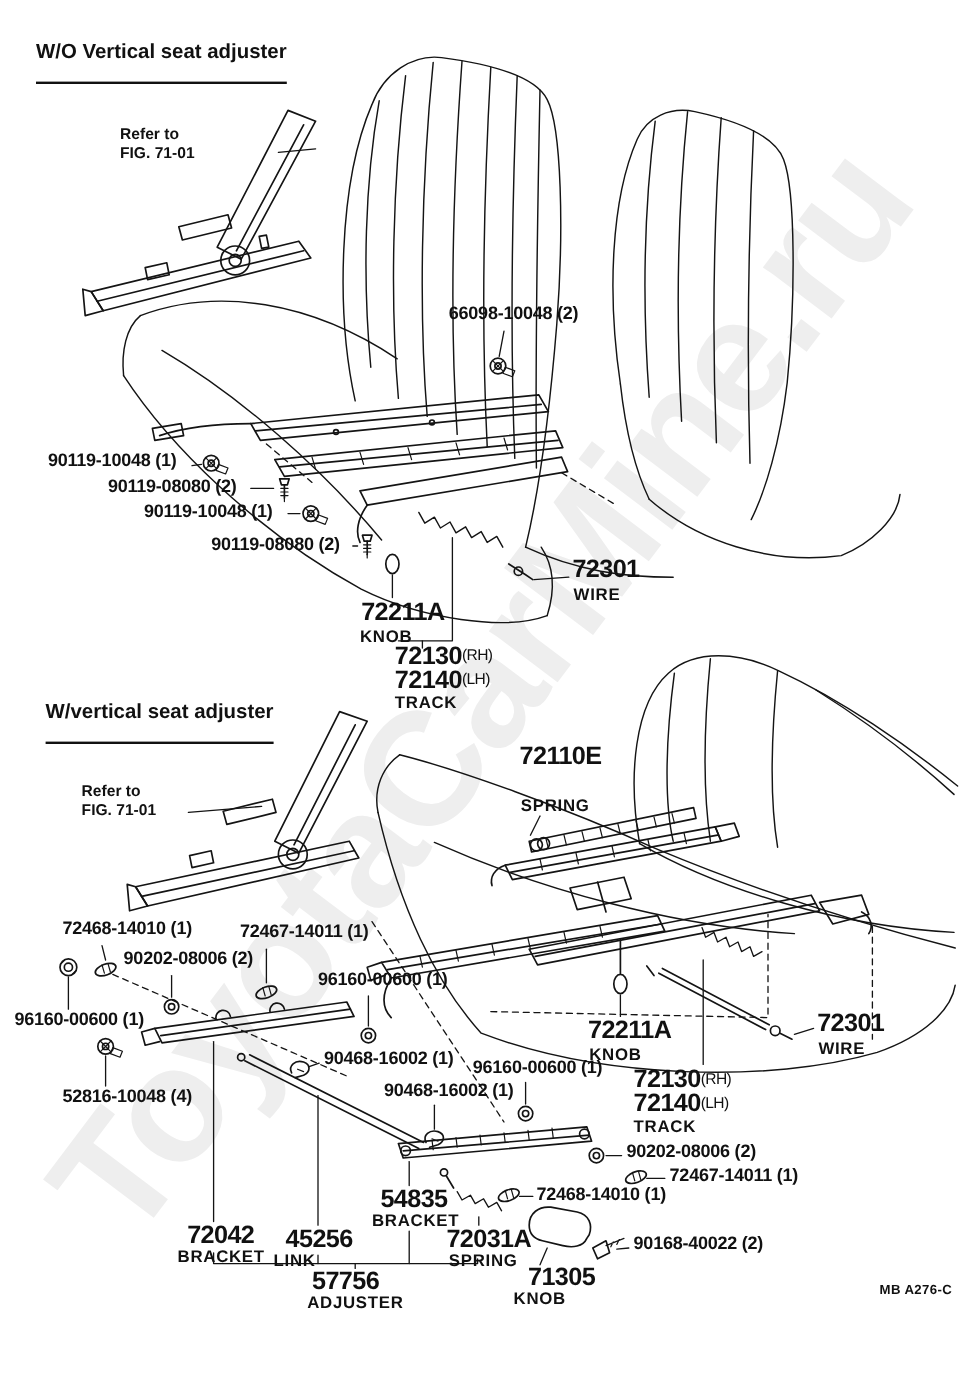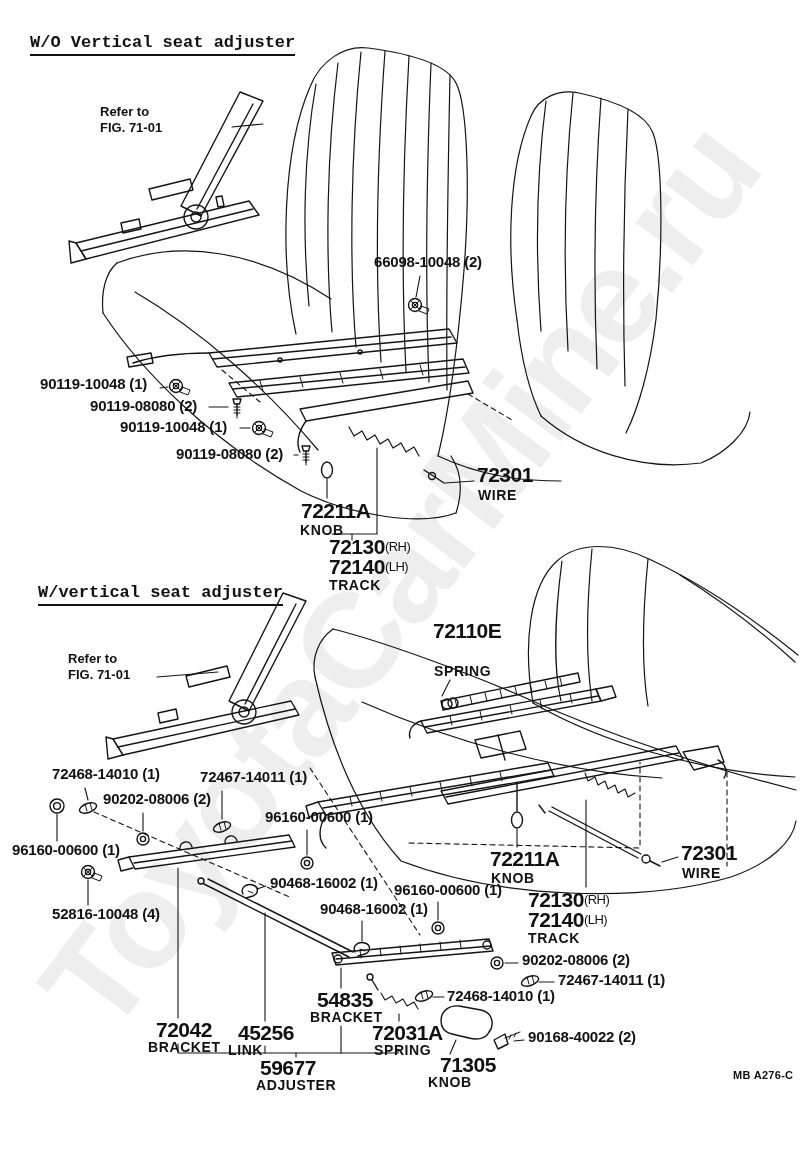--- a/index.html
+++ b/index.html
@@ -7,21 +7,21 @@
         font-family:"Liberation Sans",sans-serif;color:#111;}
   .wm{position:absolute;left:400px;top:577px;transform:translate(-50%,-50%) rotate(-53deg);
       font-size:135px;font-weight:700;letter-spacing:-3px;color:#eeeeee;white-space:nowrap;
       z-index:0;user-select:none;}
   svg.art{position:absolute;left:0;top:0;z-index:1;}
   .lbl{position:absolute;z-index:2;white-space:nowrap;line-height:1.05;}
   .pn{font-size:15px;font-weight:700;letter-spacing:-0.2px;}
   .big{font-size:21px;font-weight:700;letter-spacing:-0.5px;}
   .word{font-size:14px;font-weight:700;letter-spacing:0.6px;}
   .side{font-size:13px;font-weight:400;vertical-align:3px;letter-spacing:-0.5px;}
-  .title{font-size:17px;font-weight:700;border-bottom:2px solid #111;padding-bottom:2px;font-family:Liberation Mono, monospace;}
+  .title{font-size:17px;font-weight:700;border-bottom:2px solid #111;padding-bottom:16px;}
   .refer{font-size:13px;font-weight:700;line-height:1.25;}
   .mb{font-size:11px;font-weight:700;letter-spacing:0.3px;}
 </style>
 </head>
 <body>
 
 <div class="page">
 
   <div class="wm">ToyotaCarMine.ru</div>
 
@@ -314,19 +314,19 @@
   <div class="lbl pn" style="left:447px;top:988px">72468-14010 (1)</div>
   <div class="lbl pn" style="left:528px;top:1029px">90168-40022 (2)</div>
   <div class="lbl big" style="left:317px;top:989px">54835</div>
   <div class="lbl word" style="left:310px;top:1010px">BRACKET</div>
   <div class="lbl big" style="left:156px;top:1019px">72042</div>
   <div class="lbl word" style="left:148px;top:1040px">BRACKET</div>
   <div class="lbl big" style="left:238px;top:1022px">45256</div>
   <div class="lbl word" style="left:228px;top:1043px">LINK</div>
   <div class="lbl big" style="left:372px;top:1022px">72031A</div>
   <div class="lbl word" style="left:374px;top:1043px">SPRING</div>
-  <div class="lbl big" style="left:260px;top:1057px">59677</div>
+  <div class="lbl big" style="left:260px;top:1057px">57756</div>
   <div class="lbl word" style="left:256px;top:1078px">ADJUSTER</div>
   <div class="lbl big" style="left:440px;top:1054px">71305</div>
   <div class="lbl word" style="left:428px;top:1075px">KNOB</div>
 
   <div class="lbl mb" style="left:733px;top:1070px">MB A276-C</div>
 </div>
 
 </body></html>

